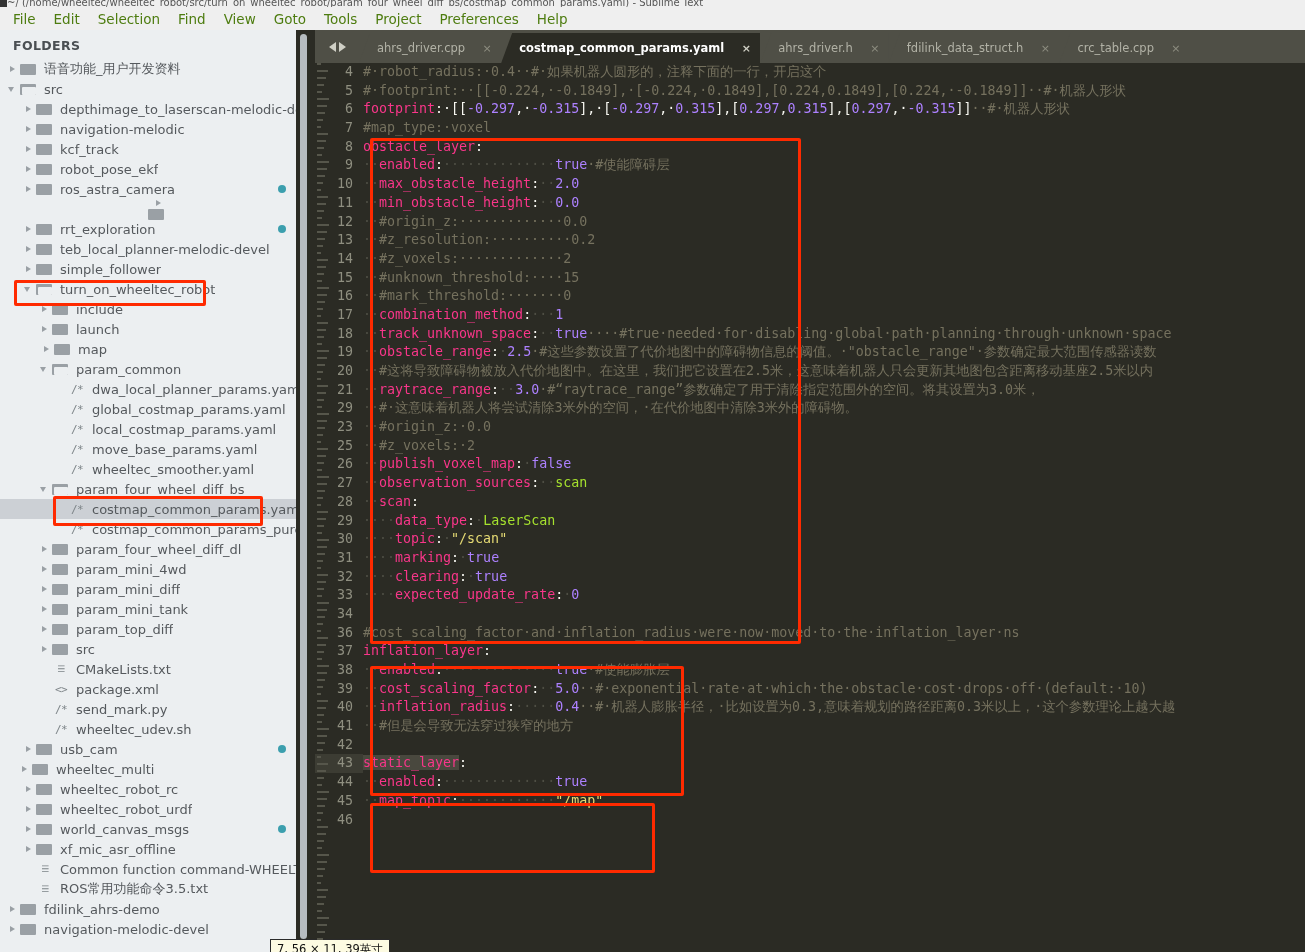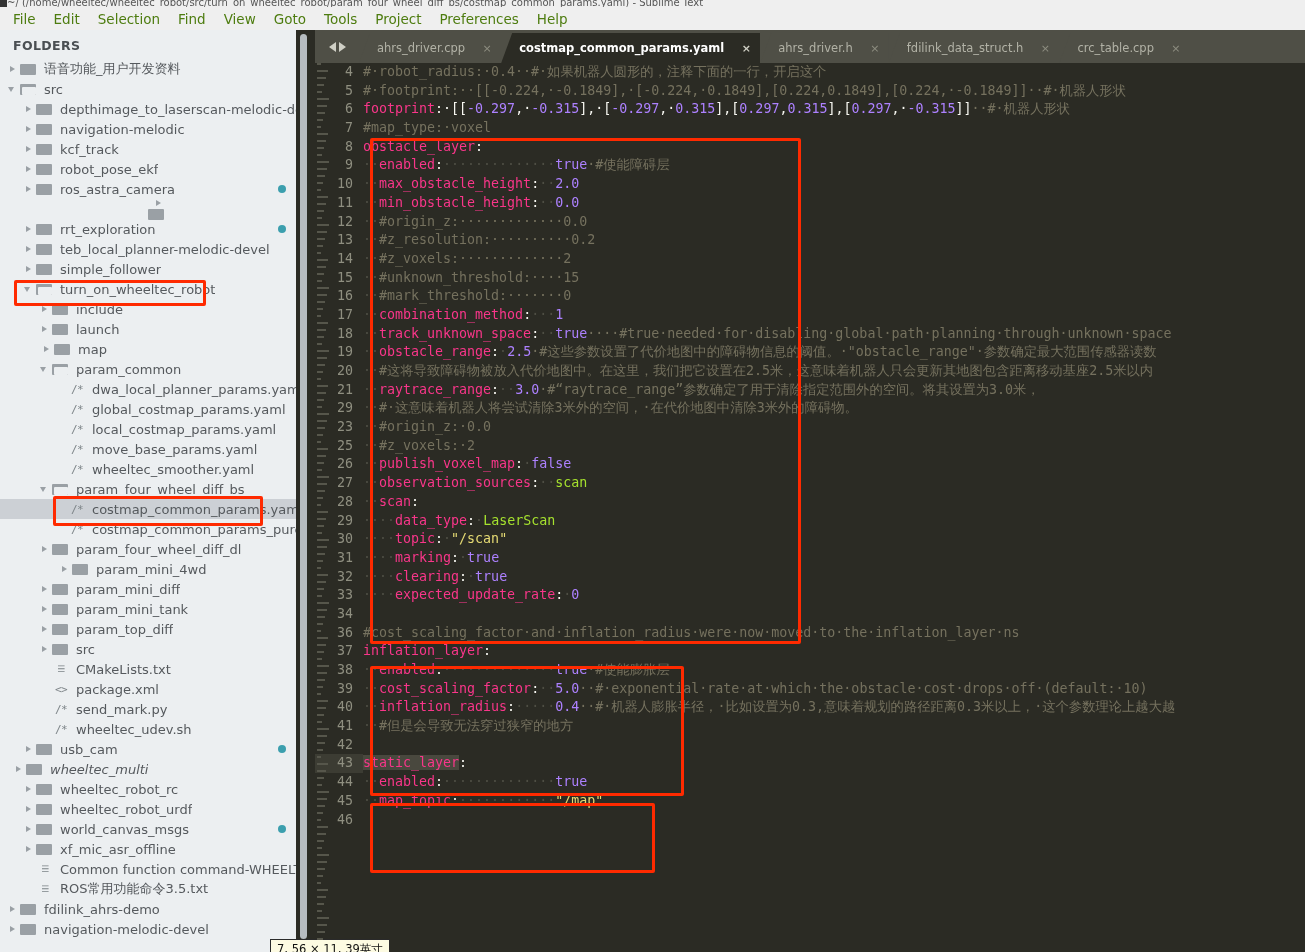--- a/index.html
+++ b/index.html
@@ -341,21 +341,21 @@
         <div class="row" style="padding-left: 56px;">
           <span class="arrow none"></span>
           <span class="fglyph">/*</span>
           <span class="lbl">costmap_common_params_pure3d.yaml</span>
         </div>
         <div class="row" style="padding-left: 40px;">
           <span class="arrow closed"></span>
           <span class="ficon folder"></span>
           <span class="lbl">param_four_wheel_diff_dl</span>
         </div>
-        <div class="row" style="padding-left: 60px;">
+        <div class="row" style="padding-left: 40px;">
           <span class="arrow closed"></span>
           <span class="ficon folder"></span>
           <span class="lbl">param_mini_4wd</span>
         </div>
         <div class="row" style="padding-left: 40px;">
           <span class="arrow closed"></span>
           <span class="ficon folder"></span>
           <span class="lbl">param_mini_diff</span>
         </div>
         <div class="row" style="padding-left: 40px;">
@@ -392,21 +392,21 @@
           <span class="arrow none"></span>
           <span class="fglyph">/*</span>
           <span class="lbl">wheeltec_udev.sh</span>
         </div>
         <div class="row" style="padding-left: 24px;">
           <span class="arrow closed"></span>
           <span class="ficon folder"></span>
           <span class="lbl">usb_cam</span>
           <span class="dot"></span>
         </div>
-        <div class="row" style="padding-left: 14px; font-style: italic;">
+        <div class="row" style="padding-left: 20px;">
           <span class="arrow closed"></span>
           <span class="ficon folder"></span>
           <span class="lbl">wheeltec_multi</span>
         </div>
         <div class="row" style="padding-left: 24px;">
           <span class="arrow closed"></span>
           <span class="ficon folder"></span>
           <span class="lbl">wheeltec_robot_rc</span>
         </div>
         <div class="row" style="padding-left: 24px;">

